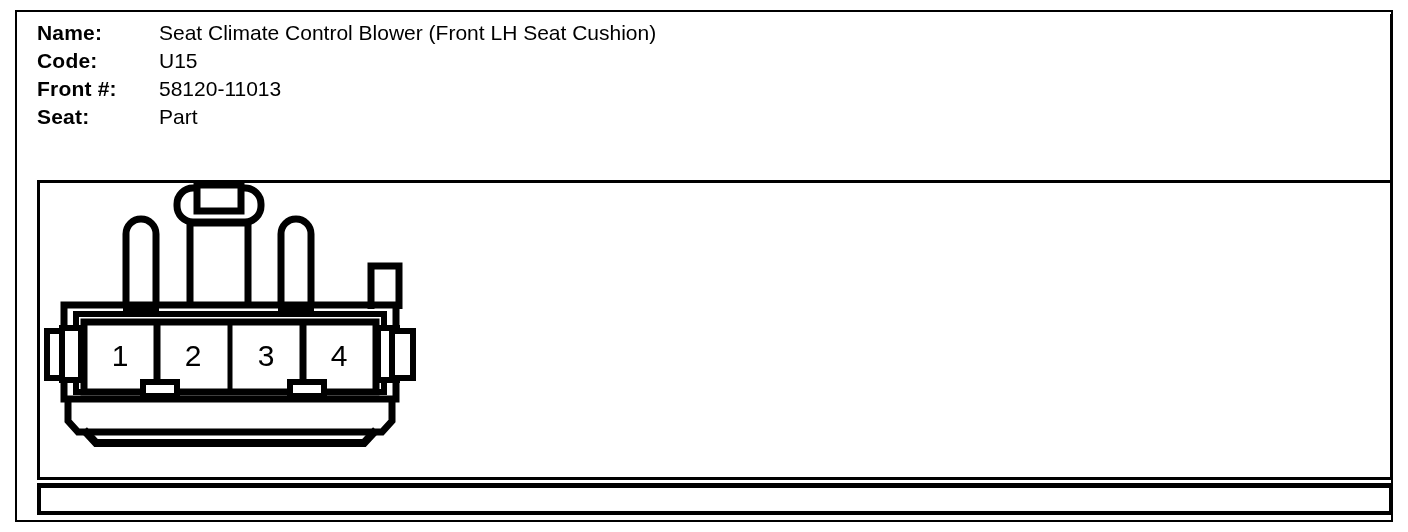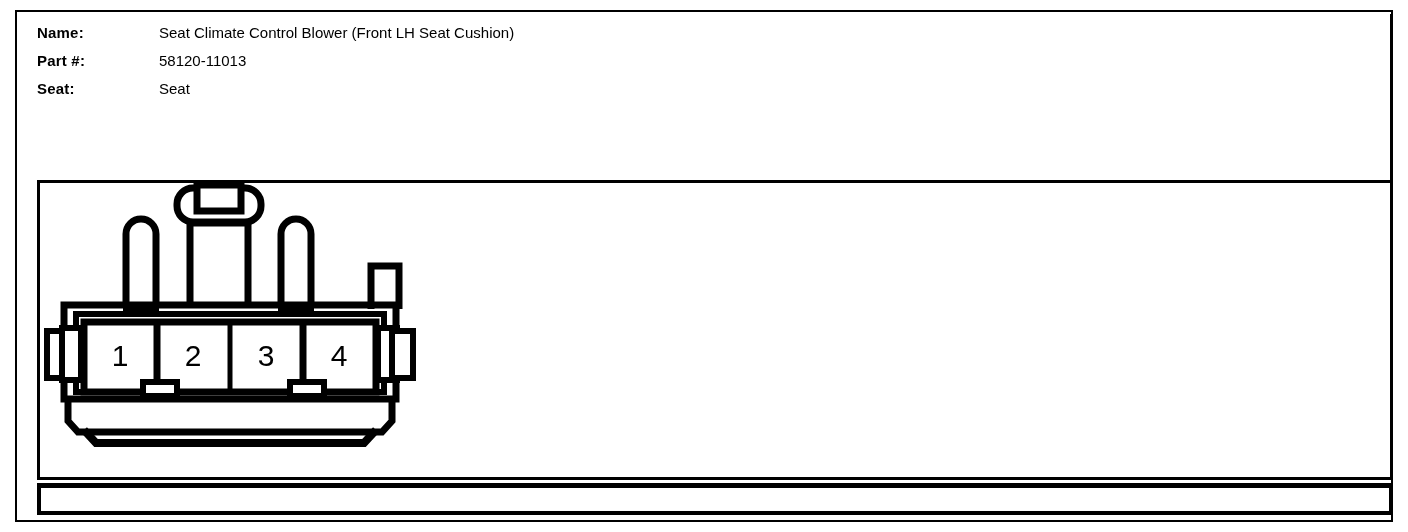--- a/index.html
+++ b/index.html
@@ -30,21 +30,21 @@
     border-right:3px solid #000;
     border-bottom:3px solid #000;
   }
   #info-table{
     position:absolute;
     left:0; top:6px;
     border-collapse:collapse;
   }
   #info-table td{
     padding:0 0 2px 0;
-    font-size:15px;
+    font-size:21px;
     line-height:26px;
     color:#000;
     white-space:nowrap;
     vertical-align:top;
   }
   td.info-label{
     font-weight:bold;
     width:122px;
     padding-left:4px;
     letter-spacing:0.2px;
@@ -96,26 +96,30 @@
 <div id="page-frame"></div>
 
 <div id="info-box">
   <table id="info-table">
     <tbody>
       <tr>
         <td class="info-label" data-bind="info.rows.0.label">Name:</td>
         <td class="info-value" data-bind="info.rows.0.value">Seat Climate Control Blower (Front LH Seat Cushion)</td>
       </tr>
       <tr>
-        <td class="info-label" data-bind="info.rows.2.label">Part #:</td>
+        <td class="info-label" data-bind="info.rows.1.label">Code:</td>
+        <td class="info-value" data-bind="info.rows.1.value">U15</td>
+      </tr>
+      <tr>
+        <td class="info-label" data-bind="info.rows.2.label">Front #:</td>
         <td class="info-value" data-bind="info.rows.2.value">58120-11013</td>
       </tr>
       <tr>
         <td class="info-label" data-bind="info.rows.3.label">Seat:</td>
-        <td class="info-value" data-bind="info.rows.3.value">Seat</td>
+        <td class="info-value" data-bind="info.rows.3.value">Part</td>
       </tr>
     </tbody>
   </table>
 </div>
 
 <div id="diagram-box">
 
   <div id="connector-wrap">
     <svg id="connector-svg" width="400" height="300" viewBox="0 0 400 300">
 

